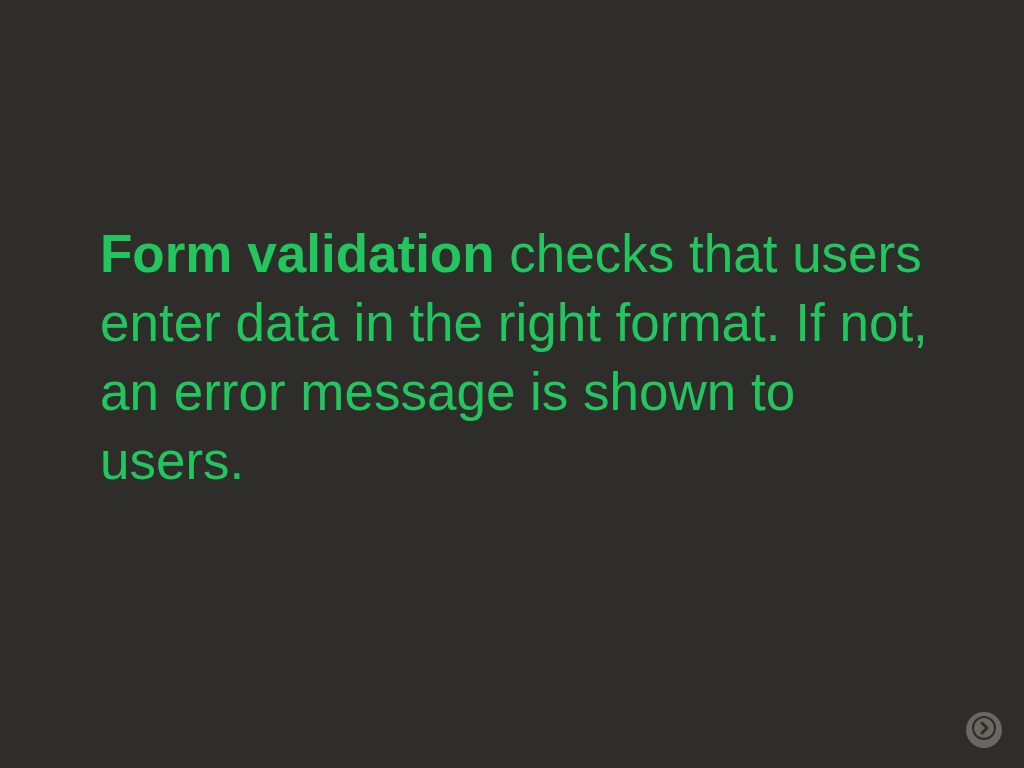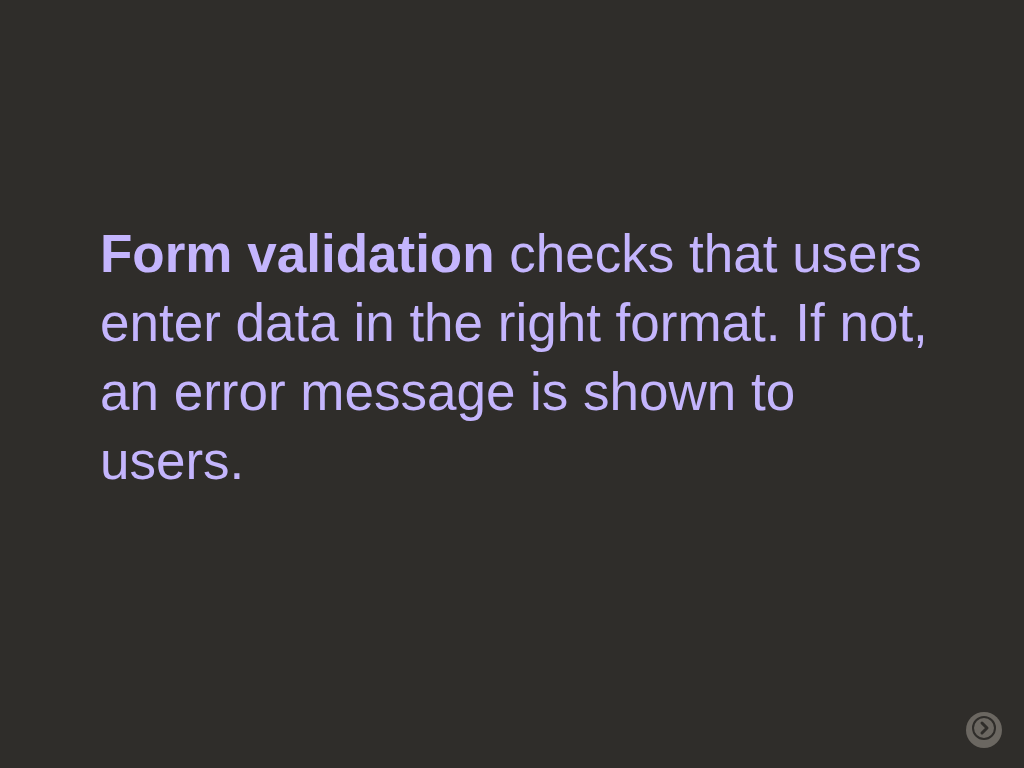--- a/index.html
+++ b/index.html
@@ -13,21 +13,21 @@
       background-color: #2f2d2a;
       font-family: Arial, Helvetica, sans-serif;
       position: relative;
       overflow: hidden;
     }
     .slide-content {
       position: absolute;
       left: 100px;
       top: 220px;
       width: 830px;
-      color: #c4b5fd;
+      color: #22c55e;
       font-size: 53px;
       line-height: 1.3;
       font-weight: normal;
     }
     .slide-content .bold {
       font-weight: bold;
     }
     .next-button {
       position: absolute;
       bottom: 20px;

